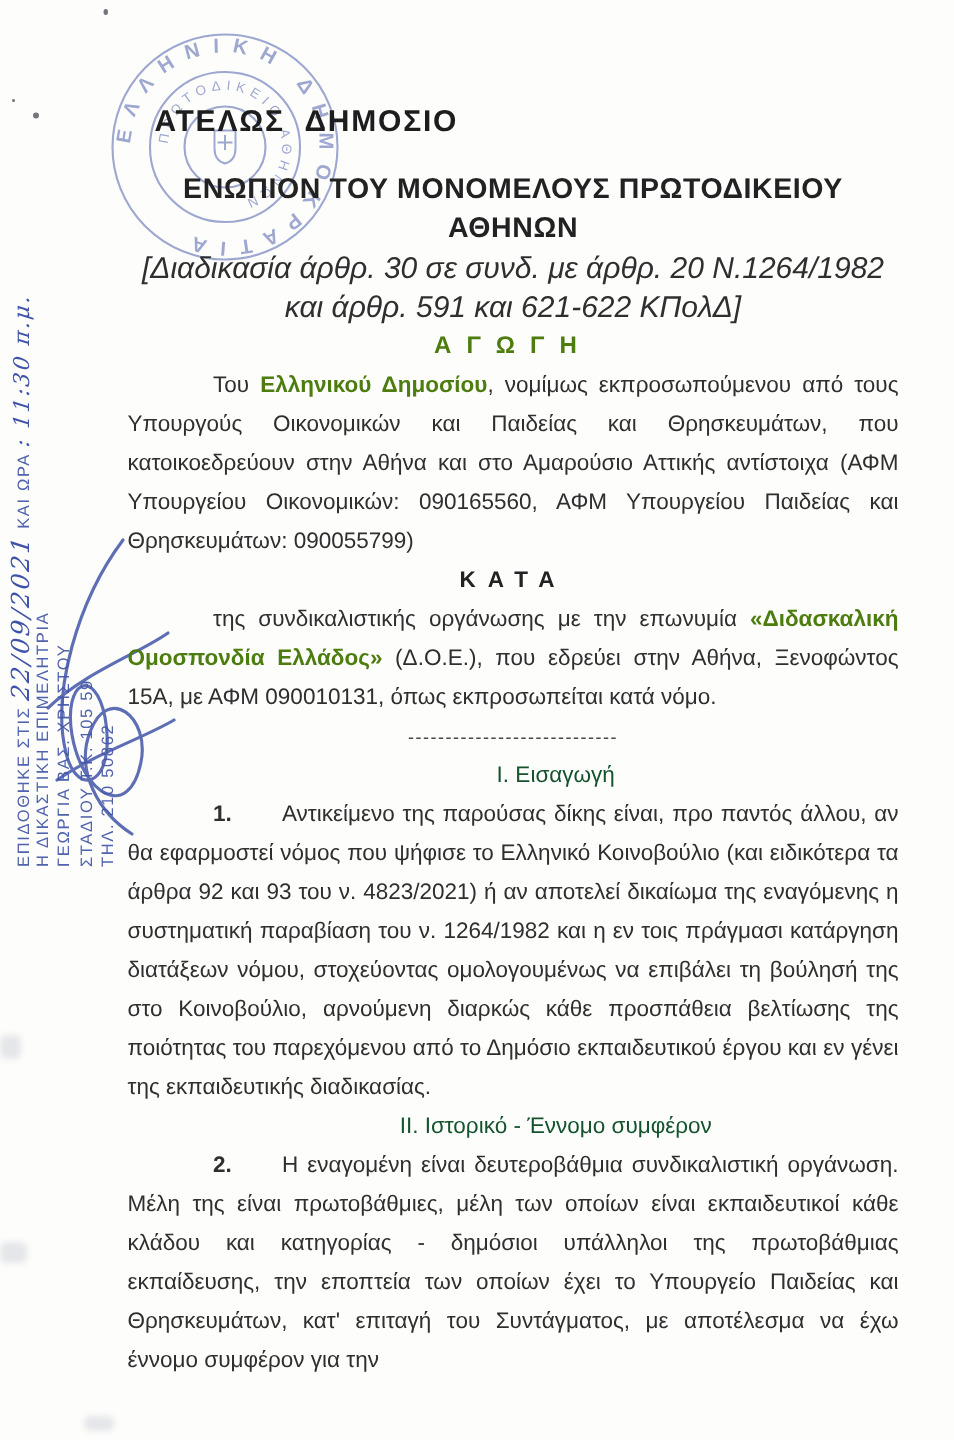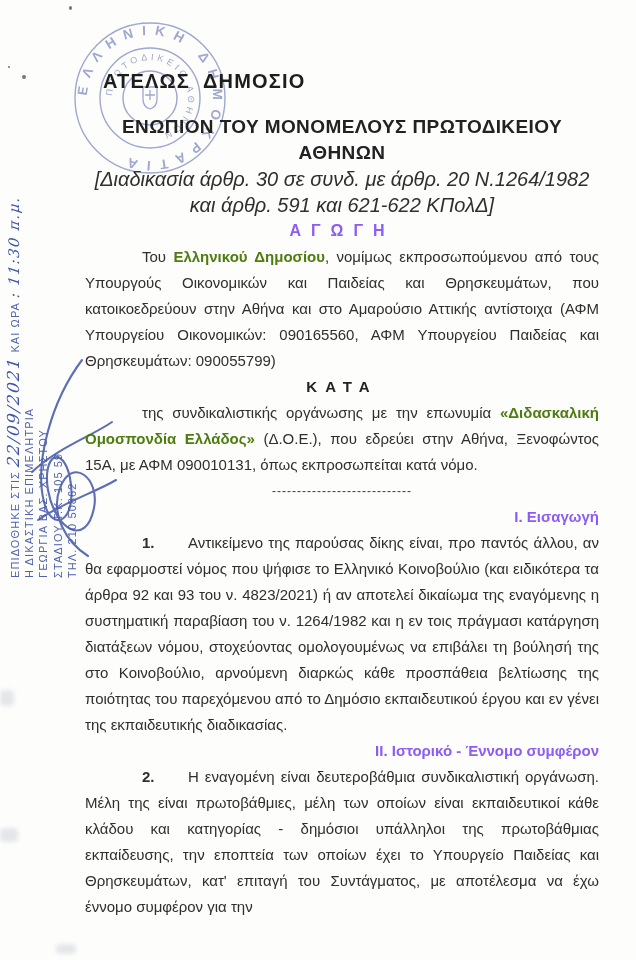--- a/index.html
+++ b/index.html
@@ -16,26 +16,26 @@
   
   .doc{
     position:absolute;left:85px;top:114px;width:514px;
     font-size:15px;line-height:26px;text-align:justify;
     color:#2f2f2f;
   }
   .doc p{margin:0;}
   .center{text-align:center;}
   .court-title{font-weight:bold;font-size:19px;letter-spacing:.4px;color:#222;}
   .proc{font-style:italic;font-size:20px;}
-  .doc-type{font-weight:bold;font-size:16px;letter-spacing:10px;color:#8b5cf6;}
+  .doc-type{font-weight:bold;font-size:16px;letter-spacing:10px;color:#4d7c0f;}
   .versus{font-weight:bold;font-size:15px;letter-spacing:8px;color:#222;}
   .indent{text-indent:57px;}
   .pnum{font-weight:bold;display:inline-block;width:46px;text-indent:0;}
   .sep{margin-top:6px;font-size:12px;letter-spacing:1px;color:#3a3a3a;text-align:center;}
-  .sect{font-weight:bold;color:#8b5cf6;text-indent:57px;text-align:right;}
+  .sect{font-weight:normal;color:#14532d;text-indent:57px;text-align:center;}
   .sect1{margin-top:24px;}
   .sect2{margin-top:12px;}
   .mt8{margin-top:8px;}
   b{color:#4d7c0f;}
 
   
   .seal{position:absolute;left:70px;top:18px;width:160px;height:160px;opacity:.62;}
 
   
   .fee-note{

